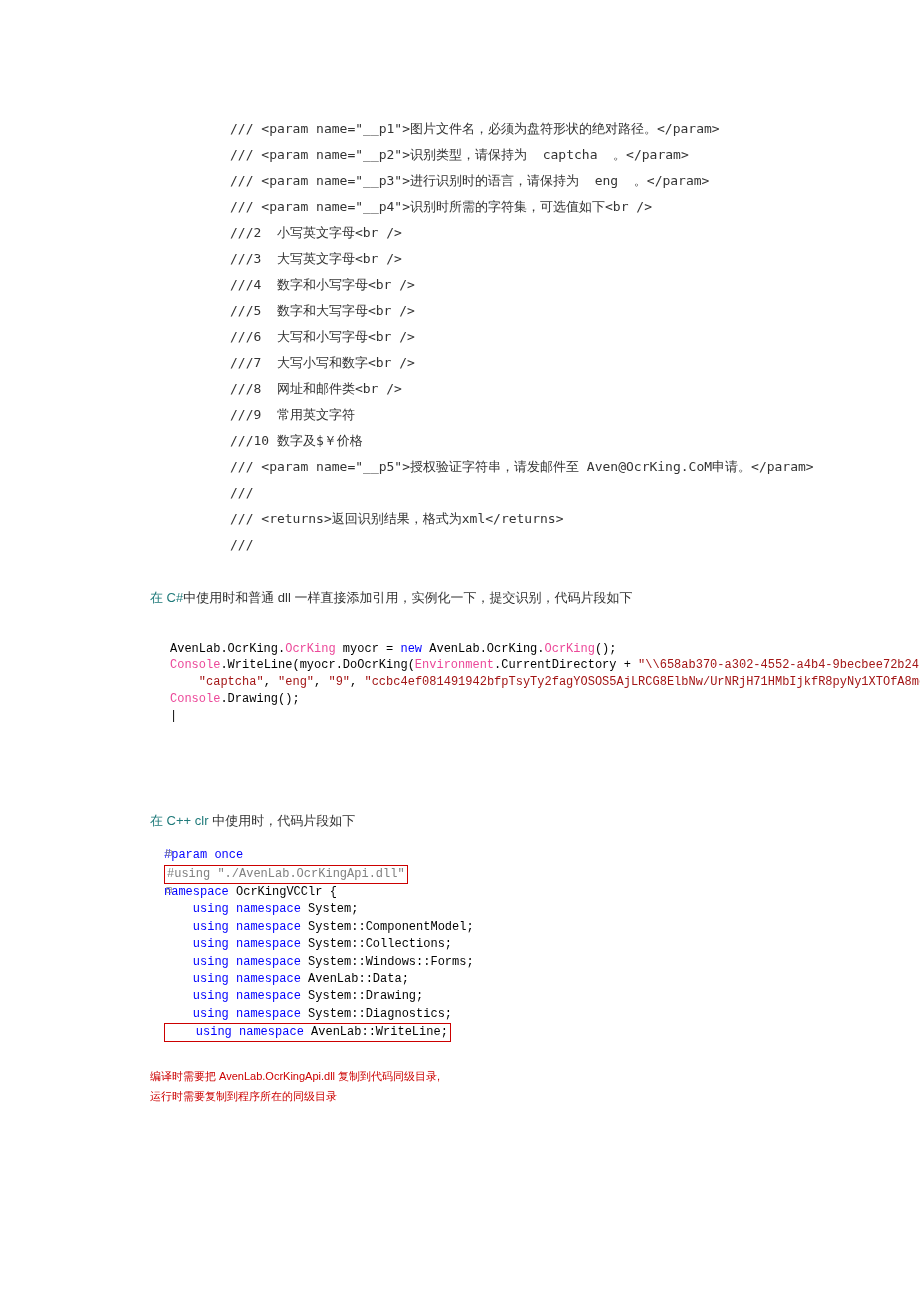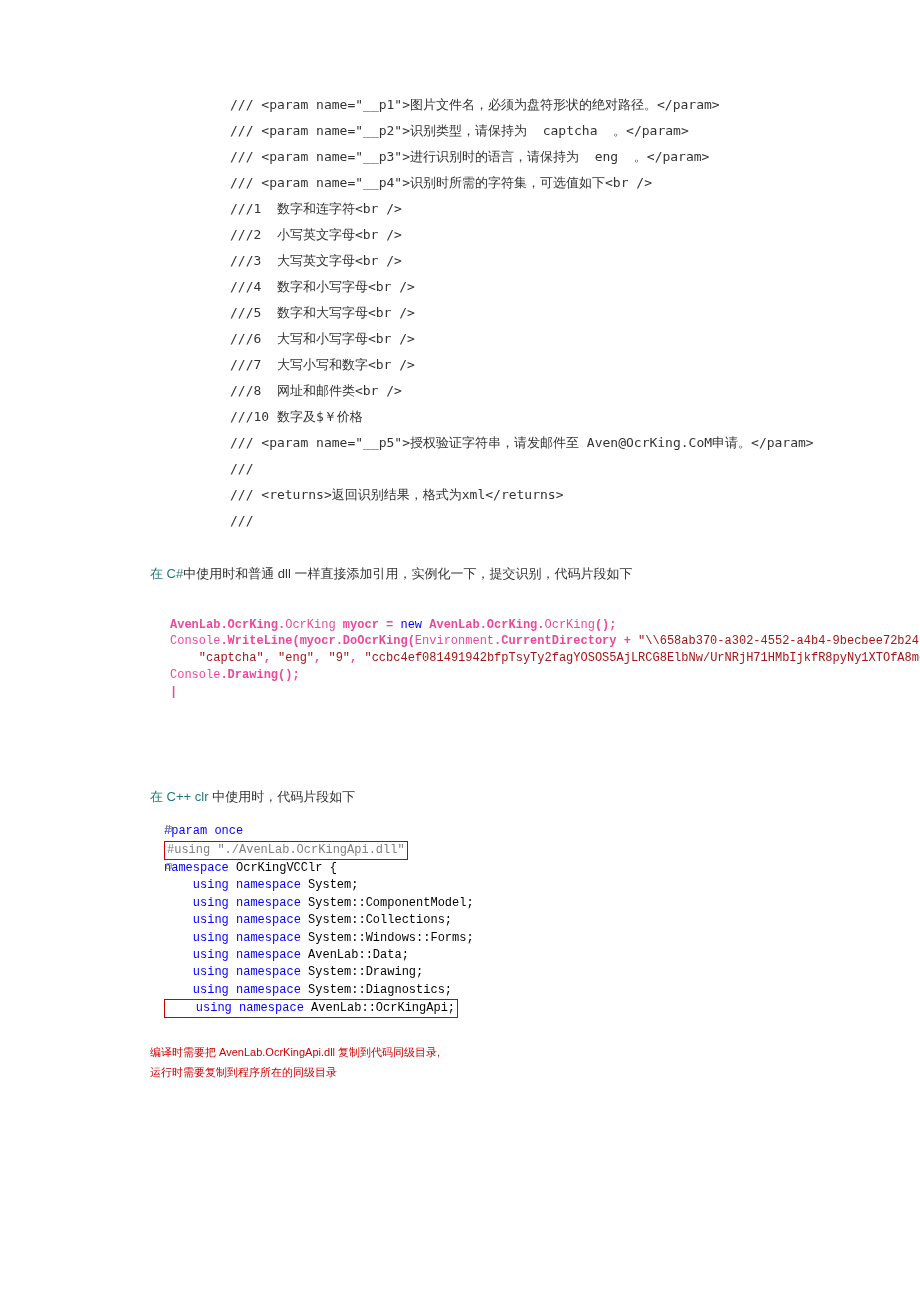--- a/index.html
+++ b/index.html
@@ -5,22 +5,21 @@
   body {
     margin: 0;
     padding: 0;
     background: #ffffff;
     font-family: "Microsoft YaHei", "SimSun", sans-serif;
     font-size: 13px;
     color: #333;
     width: 920px;
   }
   .page {
-    padding: 52px 60px 60px 60px;
-    margin-top: 40px;
+    padding: 116px 60px 60px 60px;
   }
   .doc-block {
     margin-left: 170px;
     font-family: "SimSun", "NSimSun", monospace;
     font-size: 13px;
     line-height: 2.0;
     color: #333;
   }
   .doc-line {
     white-space: pre;
@@ -34,21 +33,21 @@
   .section-label .plain { color: #333; }
   .code-snippet {
     margin-left: 110px;
     font-family: "Consolas", "Courier New", monospace;
     font-size: 12px;
     line-height: 1.4;
     white-space: pre;
   }
   .kw-teal { color: #ec4899; }
   .kw-blue { color: #0000ff; }
-  .kw-black { color: #ec4899; font-weight: bold; }
+  .kw-black { color: #000000; }
   .str-red { color: #a31515; }
   .cpp-block {
     margin-left: 90px;
     font-family: "Consolas", "Courier New", monospace;
     font-size: 12px;
     line-height: 1.45;
     position: relative;
     padding-left: 14px;
   }
   .cpp-row { white-space: pre; position: relative; }
@@ -81,28 +80,28 @@
 </head>
 <body>
 
 <div class="page">
 
   <div class="doc-block" id="doc-block">
       <div class="doc-line">/// &lt;param name="__p1"&gt;图片文件名，必须为盘符形状的绝对路径。&lt;/param&gt;</div>
       <div class="doc-line">/// &lt;param name="__p2"&gt;识别类型，请保持为  captcha  。&lt;/param&gt;</div>
       <div class="doc-line">/// &lt;param name="__p3"&gt;进行识别时的语言，请保持为  eng  。&lt;/param&gt;</div>
       <div class="doc-line">/// &lt;param name="__p4"&gt;识别时所需的字符集，可选值如下&lt;br /&gt;</div>
-      <div class="doc-line">///1  数字和连字符&lt;br /&gt;</div>
       <div class="doc-line">///2  小写英文字母&lt;br /&gt;</div>
       <div class="doc-line">///3  大写英文字母&lt;br /&gt;</div>
       <div class="doc-line">///4  数字和小写字母&lt;br /&gt;</div>
       <div class="doc-line">///5  数字和大写字母&lt;br /&gt;</div>
       <div class="doc-line">///6  大写和小写字母&lt;br /&gt;</div>
       <div class="doc-line">///7  大写小写和数字&lt;br /&gt;</div>
       <div class="doc-line">///8  网址和邮件类&lt;br /&gt;</div>
+      <div class="doc-line">///9  常用英文字符</div>
       <div class="doc-line">///10 数字及$￥价格</div>
       <div class="doc-line">/// &lt;param name="__p5"&gt;授权验证字符串，请发邮件至 Aven@OcrKing.CoM申请。&lt;/param&gt;</div>
       <div class="doc-line">///</div>
       <div class="doc-line">/// &lt;returns&gt;返回识别结果，格式为xml&lt;/returns&gt;</div>
       <div class="doc-line">///</div>
     </div>
 
   <div class="section-label">
     <span class="colored-cn">在 C#</span><span class="plain">中使用时和普通 dll 一样直接添加引用，实例化一下，提交识别，代码片段如下</span>
   </div>
@@ -127,21 +126,21 @@
       <div class="cpp-row"><span class="gutter"></span><span></span></div>
       <div class="cpp-row"><span class="gutter">⊟</span><span class="pragma-blue">namespace</span><span class="type-black"> OcrKingVCClr {</span></div>
       <div class="cpp-row"><span class="gutter"></span><span></span></div>
       <div class="cpp-row"><span class="gutter"></span><span>    </span><span class="pragma-blue">using namespace</span><span class="type-black"> System;</span></div>
       <div class="cpp-row"><span class="gutter"></span><span>    </span><span class="pragma-blue">using namespace</span><span class="type-black"> System::ComponentModel;</span></div>
       <div class="cpp-row"><span class="gutter"></span><span>    </span><span class="pragma-blue">using namespace</span><span class="type-black"> System::Collections;</span></div>
       <div class="cpp-row"><span class="gutter"></span><span>    </span><span class="pragma-blue">using namespace</span><span class="type-black"> System::Windows::Forms;</span></div>
       <div class="cpp-row"><span class="gutter"></span><span>    </span><span class="pragma-blue">using namespace</span><span class="type-black"> AvenLab::Data;</span></div>
       <div class="cpp-row"><span class="gutter"></span><span>    </span><span class="pragma-blue">using namespace</span><span class="type-black"> System::Drawing;</span></div>
       <div class="cpp-row"><span class="gutter"></span><span>    </span><span class="pragma-blue">using namespace</span><span class="type-black"> System::Diagnostics;</span></div>
-      <div class="cpp-row"><span class="gutter"></span><span class="boxed"><span>    </span><span class="pragma-blue">using namespace</span><span class="type-black"> AvenLab::OcrKingApi;</span></span></div>
+      <div class="cpp-row"><span class="gutter"></span><span class="boxed"><span>    </span><span class="pragma-blue">using namespace</span><span class="type-black"> AvenLab::WriteLine;</span></span></div>
     </div>
 
   <div class="note-red" id="note-block">
       <div>编译时需要把 AvenLab.OcrKingApi.dll 复制到代码同级目录,</div>
       <div>运行时需要复制到程序所在的同级目录</div>
     </div>
 
 </div>
 
 </body></html>

